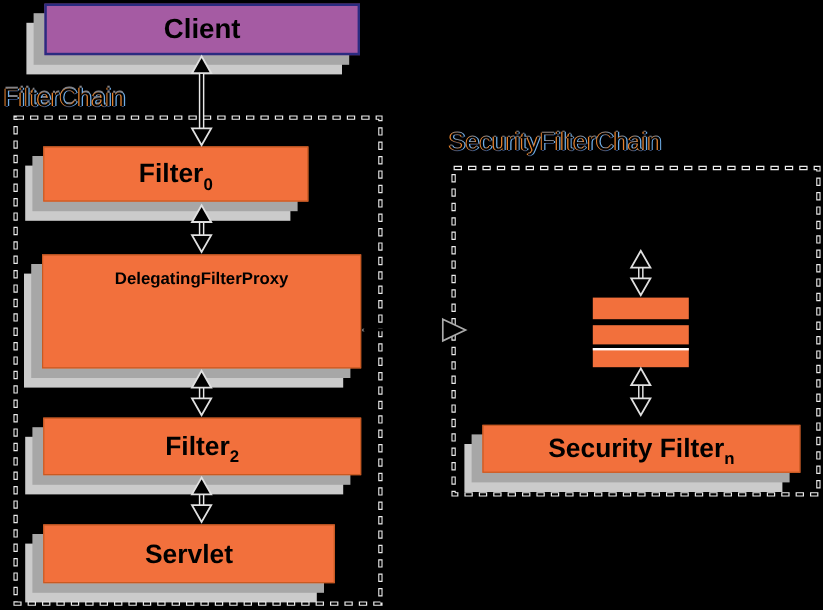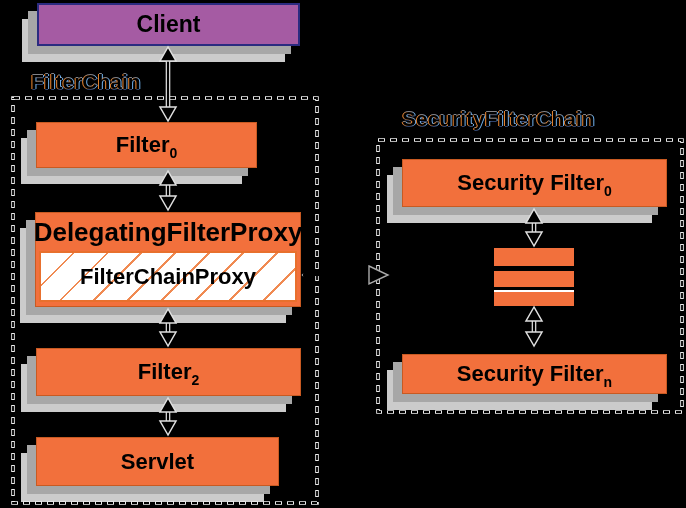--- a/index.html
+++ b/index.html
@@ -5,29 +5,29 @@
   html,body{margin:0;padding:0;background:#000;}
   .stage{position:relative;width:686px;height:508px;background:#000;overflow:hidden;
          font-family:"Liberation Sans",sans-serif;}
   .box{position:absolute;display:flex;align-items:center;justify-content:center;
        box-sizing:border-box;font-weight:700;font-size:22px;color:#000;
        background:#F2703C;border:1px solid #C85A22;
        box-shadow:-9px 8px 0 #A7A7A7,-15px 16px 0 #CBCBCB;}
   .client{background:#A55BA3;border:2px solid #2B2B80;font-size:23px;}
   .sx{font-size:14px;line-height:0;vertical-align:-6px;font-weight:700;}
   .dfp{flex-direction:column;justify-content:flex-start;}
-  .dfp-title{height:38px;display:flex;align-items:center;justify-content:center;font-weight:700;font-size:26px;}
+  .dfp-title{height:38px;display:flex;align-items:center;justify-content:center;font-weight:700;font-size:14px;}
   .inner-proxy{position:absolute;left:3px;right:3px;top:38px;bottom:4px;
        background:#FFFFFF repeating-linear-gradient(135deg,rgba(0,0,0,0) 0px,rgba(0,0,0,0) 22px,#F08A52 22px,#F08A52 24px);
        border:2px solid #E8702E;display:flex;align-items:center;justify-content:center;
        font-weight:700;font-size:22px;color:#000;}
   .bar{position:absolute;left:494px;width:80px;background:#F2703C;box-sizing:border-box;}
   .bar-sep{border-top:2px solid #FFFFFF;}
-  .chain-label{position:absolute;font-weight:700;font-size:21px;color:#000;white-space:nowrap;
-       text-shadow:-1px 0 0 #E5832F,1px 0 0 #6FAEE8,0 -1px 0 rgba(236,236,246,0.55),0 1px 0 rgba(95,135,215,0.5);margin-left:28px;}
+  .chain-label{position:absolute;font-weight:400;font-size:21px;color:#000;white-space:nowrap;
+       text-shadow:-1px 0 0 #E5832F,1px 0 0 #6FAEE8,0 -1px 0 rgba(236,236,246,0.55),0 1px 0 rgba(95,135,215,0.5);}
   svg.overlay{position:absolute;left:0;top:0;pointer-events:none;}
   .dashW{fill:none;stroke:#ECECEC;stroke-width:3.6;stroke-dasharray:7 5;}
   .dashB{fill:none;stroke:#000;stroke-width:1.8;stroke-dasharray:5 7;stroke-dashoffset:-1;}
   .halo{stroke:#E8E8E8;stroke-width:4.6;}
   .core{stroke:#000;stroke-width:2.2;}
   .ahead{fill:#000;stroke:#E0E0E0;stroke-width:1.5;stroke-linejoin:miter;}
   .hiddenline{stroke:#000;stroke-width:2;}
   .openhead{fill:#000;stroke:#ABABAB;stroke-width:1.4;stroke-linejoin:miter;}
 </style>
 </head>
@@ -42,42 +42,34 @@
   <div class="chain-label" style="left:3px;top:70px;">FilterChain</div>
 
   <div class="box" style="left:36px;top:122px;width:221px;height:46px;">
     <span>
       <span>Filter</span><sub class="sx">0</sub>
     </span>
   </div>
 
   <div class="box dfp" style="left:35px;top:212px;width:266px;height:95px;">
     <div class="dfp-title">DelegatingFilterProxy</div>
-    <div class="inner-proxy">
-      <span>FilterChainProxy</span>
-    </div>
   </div>
 
   <div class="box" style="left:36px;top:348px;width:265px;height:48px;">
     <span>
       <span>Filter</span><sub class="sx">2</sub>
     </span>
   </div>
 
   <div class="box" style="left:36px;top:437px;width:243px;height:49px;">
     <span>Servlet</span>
   </div>
 
   <div class="chain-label" style="left:374px;top:107px;text-align:right;">SecurityFilterChain</div>
 
-  <div class="box" style="left:402px;top:159px;width:265px;height:48px;">
-    <span>
-      <span>Security Filter</span><sub class="sx">0</sub>
-    </span>
-  </div>
 
   <div class="bar" style="top:248px;height:18px;"></div>
   <div class="bar" style="top:271px;height:16px;"></div>
   <div class="bar bar-sep" style="top:290px;height:16px;"></div>
 
   <div class="box" style="left:402px;top:354px;width:265px;height:40px;">
     <span>
       <span>Security Filter</span><sub class="sx">n</sub>
     </span>
   </div>

